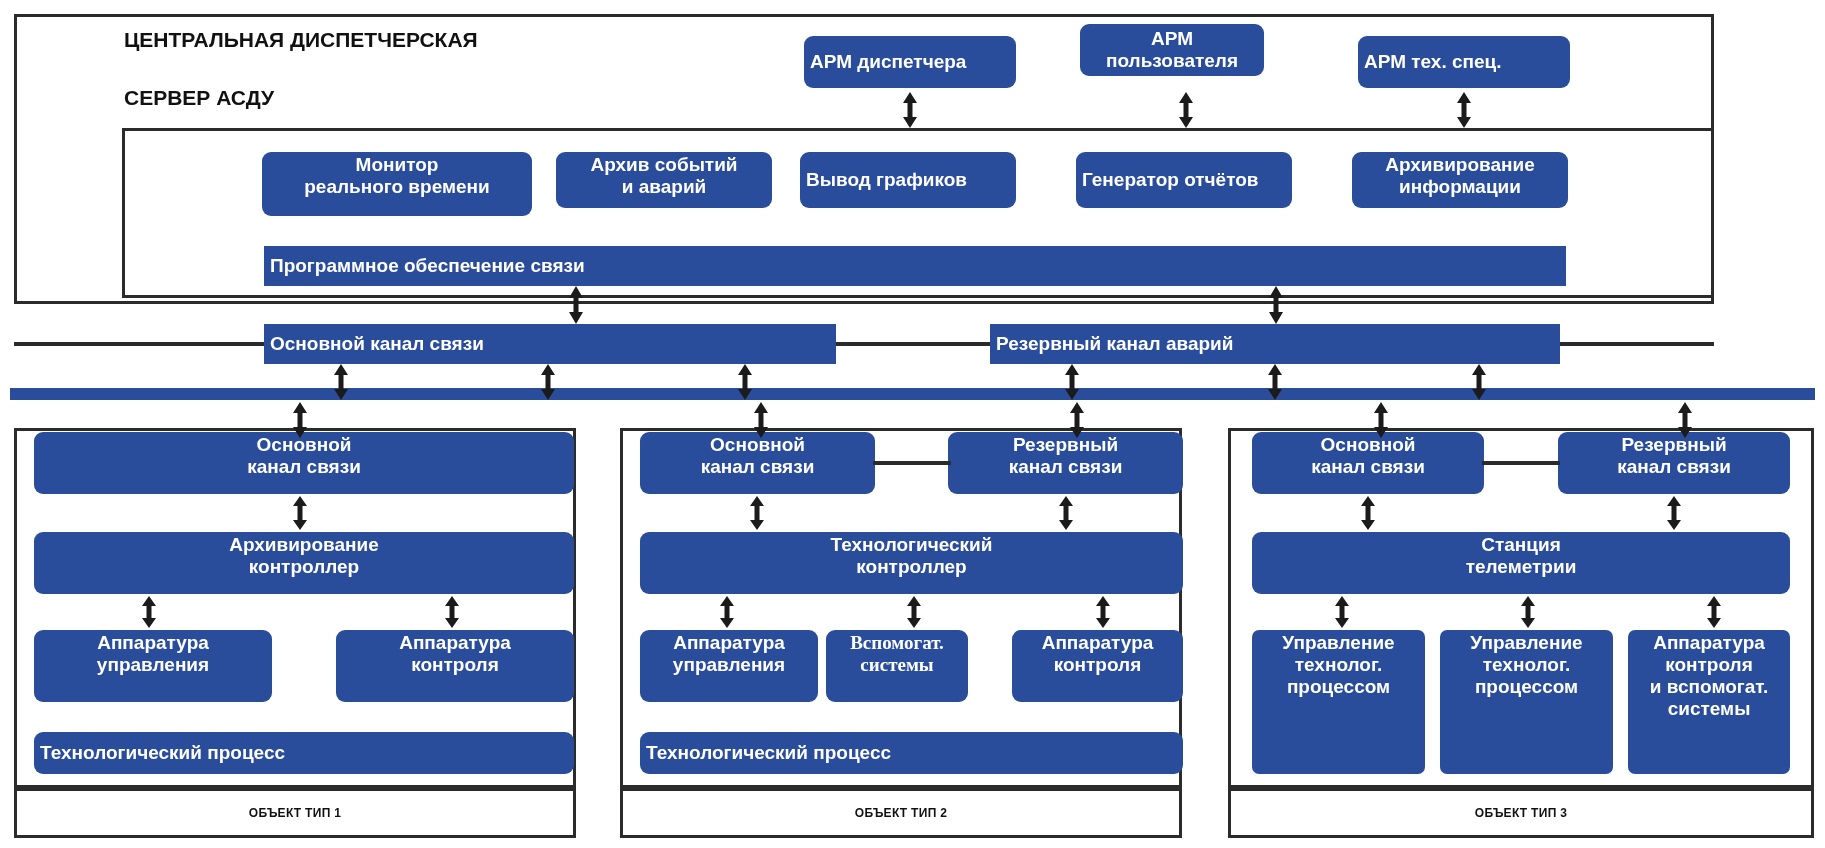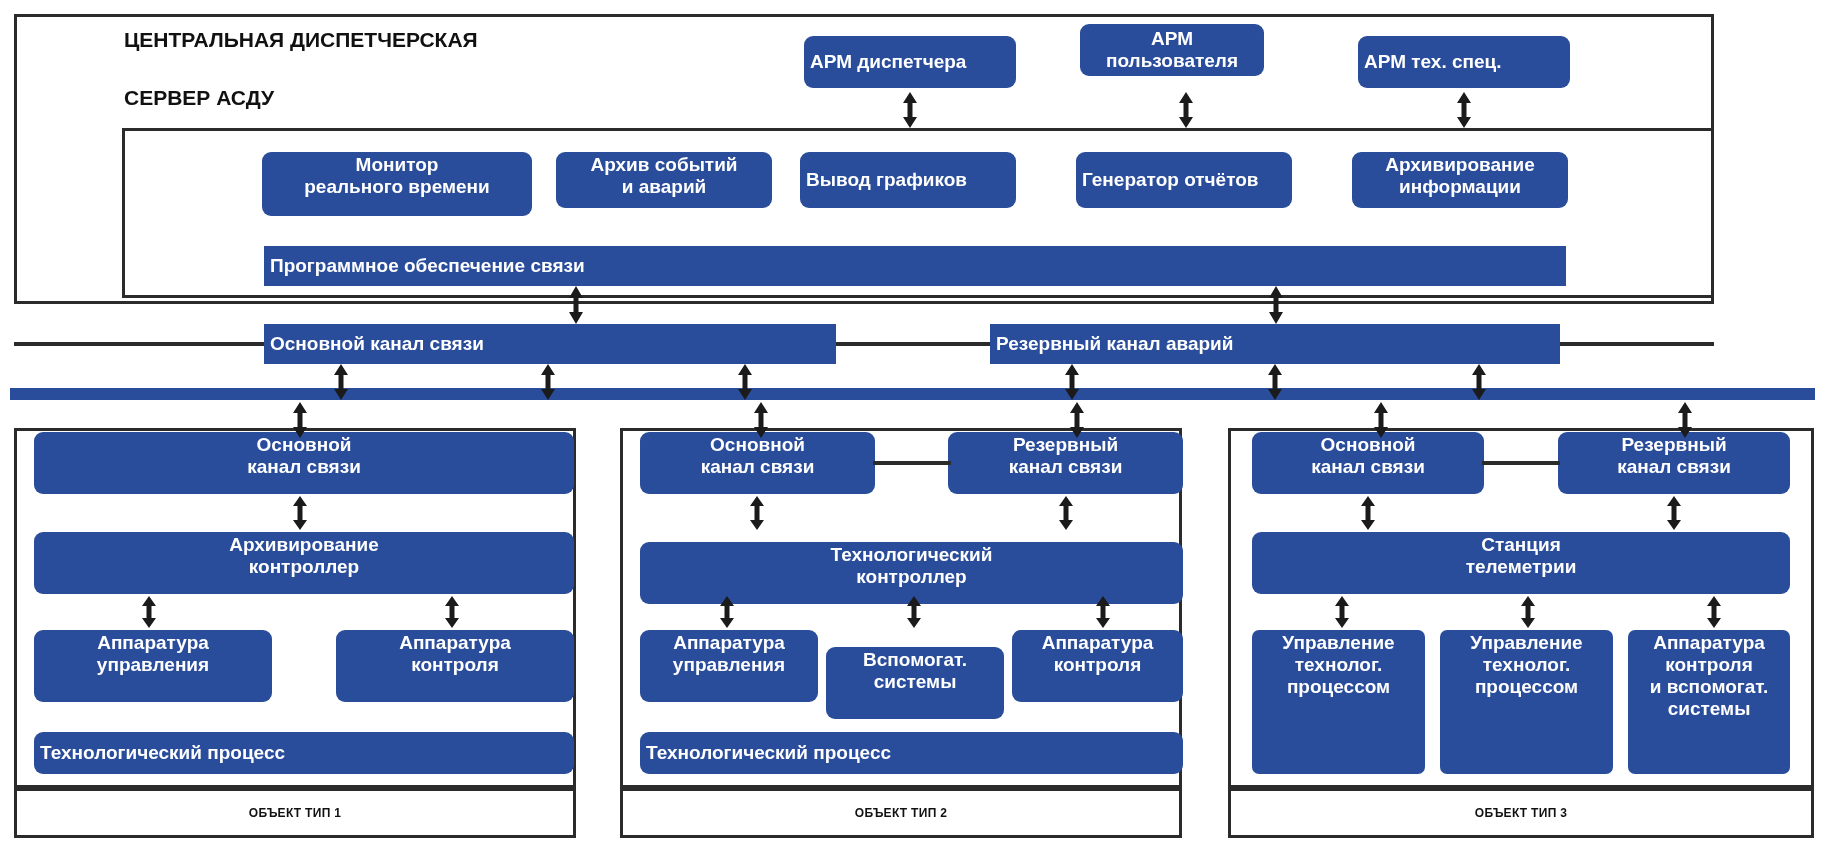--- a/index.html
+++ b/index.html
@@ -267,21 +267,21 @@
     <svg width="18" height="34" viewBox="0 0 18 34">
         <path d="M9 0 L16 10 L11.5 10 L11.5 24 L16 24 L9 34 L2 24 L6.5 24 L6.5 10 L2 10 Z" fill="#1b1b1b"></path>
       </svg>
   </div>
   <div class="arrow" style="left:1057px;top:496px;width:18px;height:34px;">
     <svg width="18" height="34" viewBox="0 0 18 34">
         <path d="M9 0 L16 10 L11.5 10 L11.5 24 L16 24 L9 34 L2 24 L6.5 24 L6.5 10 L2 10 Z" fill="#1b1b1b"></path>
       </svg>
   </div>
 
-  <div class="blk" style="left:640px;top:532px;width:543px;height:62px;flex-direction:column;margin-top:10px;">
+  <div class="blk" style="left:640px;top:532px;width:543px;height:62px;flex-direction:column;">
     <span>Технологический</span>
     <span>контроллер</span>
   </div>
 
   <div class="arrow" style="left:718px;top:596px;width:18px;height:32px;">
     <svg width="18" height="32" viewBox="0 0 18 32">
         <path d="M9 0 L16 10 L11.5 10 L11.5 22 L16 22 L9 32 L2 22 L6.5 22 L6.5 10 L2 10 Z" fill="#1b1b1b"></path>
       </svg>
   </div>
   <div class="arrow" style="left:905px;top:596px;width:18px;height:32px;">
@@ -292,21 +292,21 @@
   <div class="arrow" style="left:1094px;top:596px;width:18px;height:32px;">
     <svg width="18" height="32" viewBox="0 0 18 32">
         <path d="M9 0 L16 10 L11.5 10 L11.5 22 L16 22 L9 32 L2 22 L6.5 22 L6.5 10 L2 10 Z" fill="#1b1b1b"></path>
       </svg>
   </div>
 
   <div class="blk" style="left:640px;top:630px;width:178px;height:72px;flex-direction:column;">
     <span>Аппаратура</span>
     <span>управления</span>
   </div>
-  <div class="blk" style="left:826px;top:647px;width:178px;height:72px;flex-direction:column;">
+  <div class="blk" style="left:826px;top:630px;width:142px;height:72px;flex-direction:column;font-family:Liberation Serif, serif;">
     <span>Вспомогат.</span>
     <span>системы</span>
   </div>
   <div class="blk" style="left:1012px;top:630px;width:171px;height:72px;flex-direction:column;">
     <span>Аппаратура</span>
     <span>контроля</span>
   </div>
 
   <div class="blk" style="left:640px;top:732px;width:543px;height:42px;">
     <span>Технологический процесс</span>

